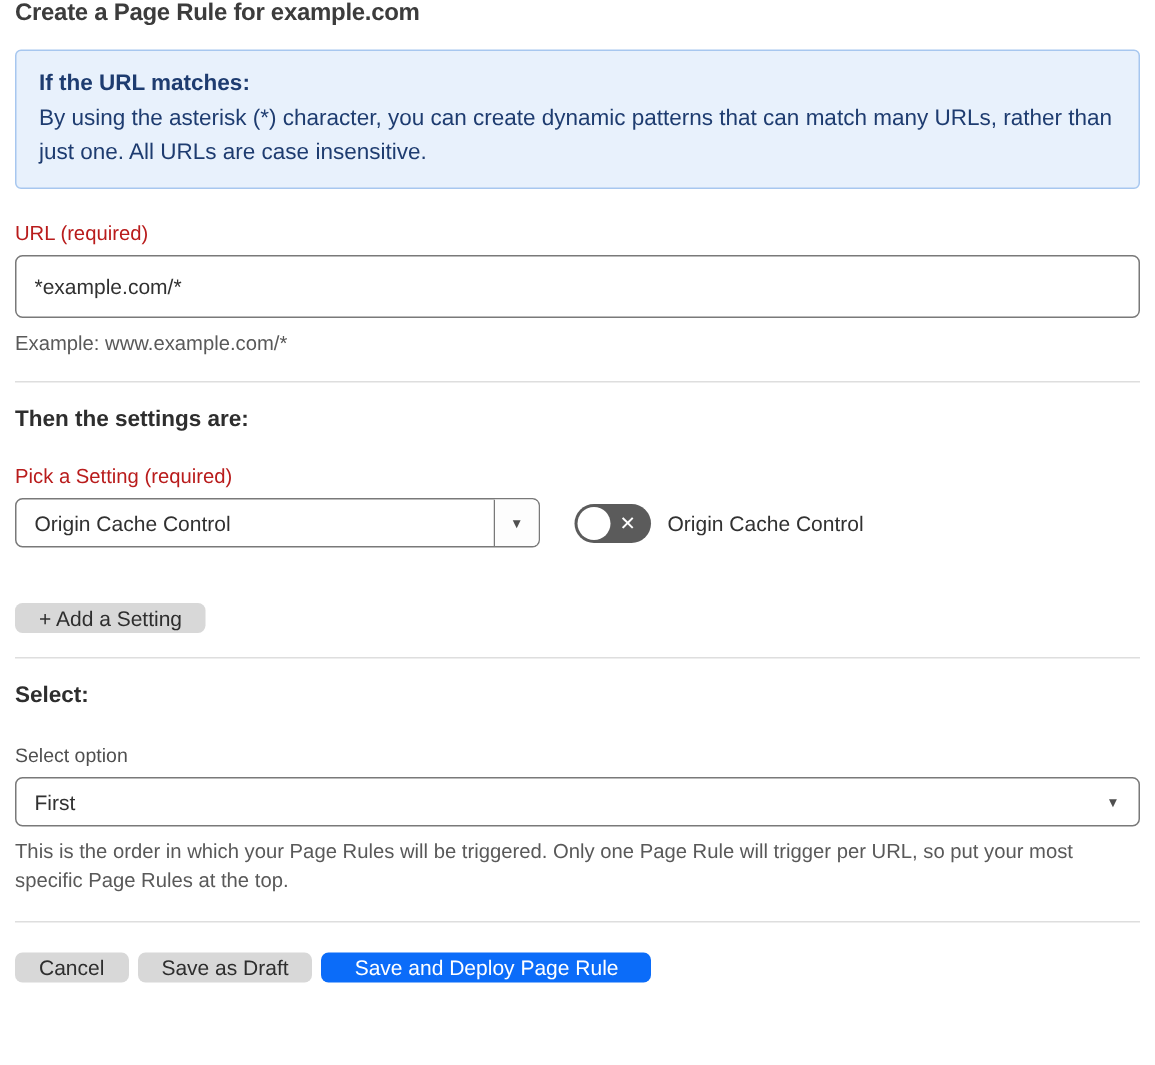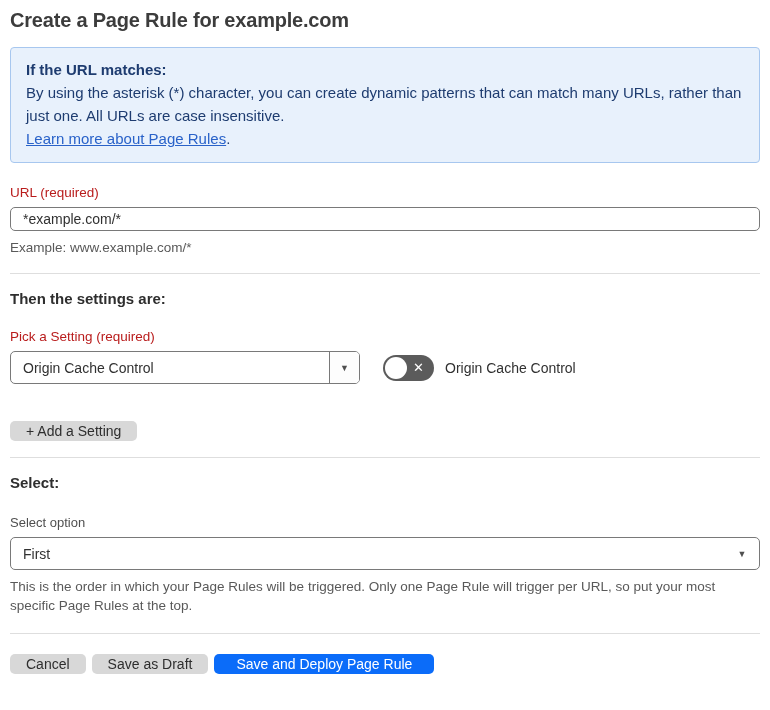--- a/index.html
+++ b/index.html
@@ -6,43 +6,43 @@
   html, body { margin: 0; padding: 0; }
   body {
     width: 770px; height: 710px;
     background: #ffffff;
     font-family: "Liberation Sans", sans-serif;
     color: #313131;
   }
   .container { padding: 0 10px; }
 
   .page-title {
-    font-size: 20px; font-weight: 700; color: #3c3c3c;
-    margin: 0; padding-top: 9px; letter-spacing: -0.2px;
+    font-size: 16px; font-weight: 700; color: #3c3c3c;
+    margin: 0; letter-spacing: -0.2px;
   }
 
   .info-box {
     margin-top: 15px;
     background: #e8f1fc;
     border: 1px solid #a7c7ef;
     border-radius: 4px;
     padding: 10px 15px 12px;
     color: #1e3c70;
     font-size: 15px;
     line-height: 23px;
   }
   .info-heading { font-weight: 700; }
   .info-link { color: #2962c9; text-decoration: underline; cursor: pointer; }
   .info-link-suffix { color: #1e3c70; }
 
   .field-label { font-size: 13.5px; color: #b91c1c; margin: 22px 0 7px; }
   .sub-label   { font-size: 13px; color: #4f4f4f; margin: 24px 0 7px; }
 
   .text-input {
-    width: 100%; height: 24px;
+    width: 100%; height: 42px;
     border: 1px solid #797979; border-radius: 5px;
     padding: 0 12px; font-size: 14px; color: #313131;
     font-family: inherit; background: #fff;
   }
   .helper { font-size: 13.5px; color: #595959; margin-top: 7px; line-height: 19px; }
 
   .divider { border: none; border-top: 1px solid #dedede; margin: 16px 0; height: 0; }
 
   .section-heading { font-size: 15px; font-weight: 700; color: #2e2e2e; margin: 4px 0 0; }
 
@@ -90,21 +90,20 @@
 </head>
 <body>
 
 <div class="container">
 
   <h1 class="page-title">Create a Page Rule for example.com</h1>
 
   <div class="info-box">
     <div class="info-heading">If the URL matches:</div>
     <div>By using the asterisk (*) character, you can create dynamic patterns that can match many URLs, rather than just one. All URLs are case insensitive.</div>
-    <div><span class="info-link">Learn more about Page Rules</span><span class="info-link-suffix">.</span></div>
   </div>
 
   <div class="field-label">URL (required)</div>
   <input class="text-input" type="text" value="*example.com/*" style="">
   <div class="helper">Example: www.example.com/*</div>
 
   <hr class="divider">
 
   <div class="section-heading">Then the settings are:</div>
 

